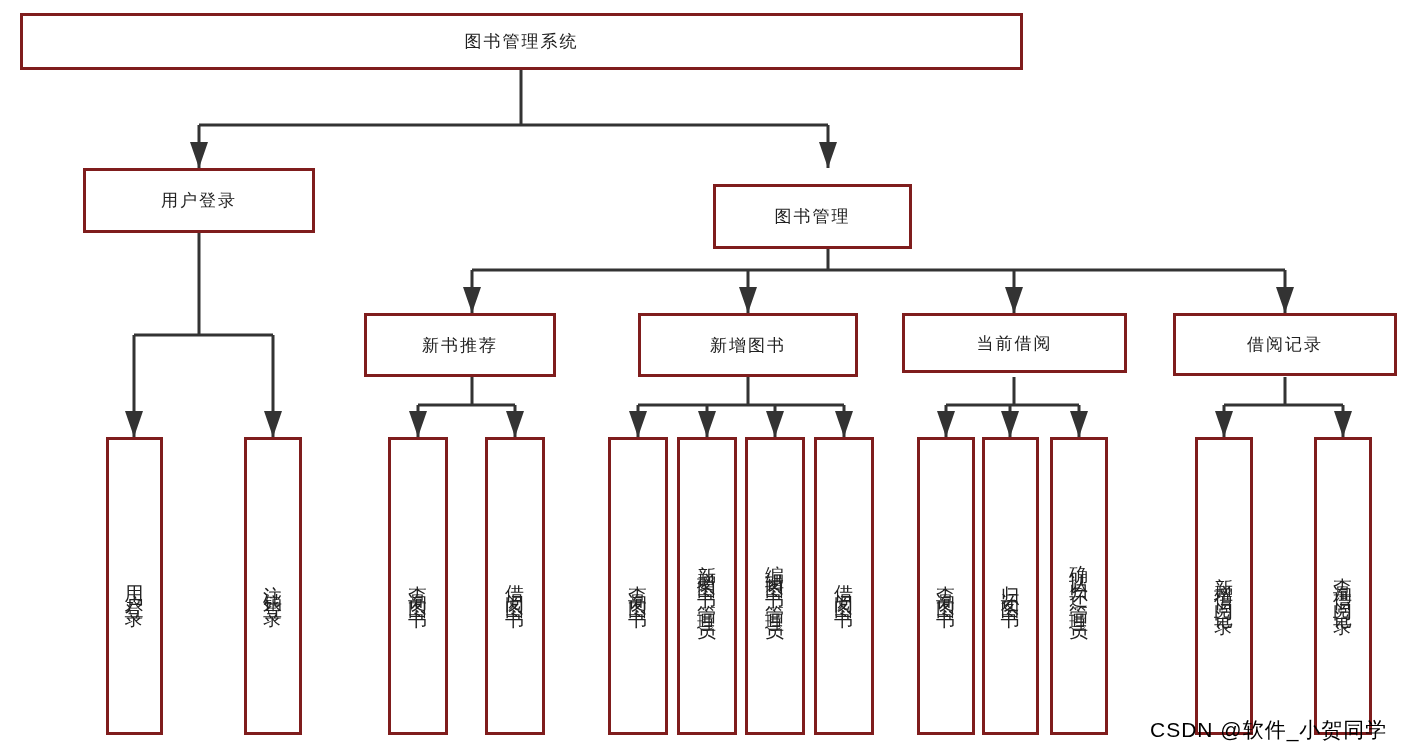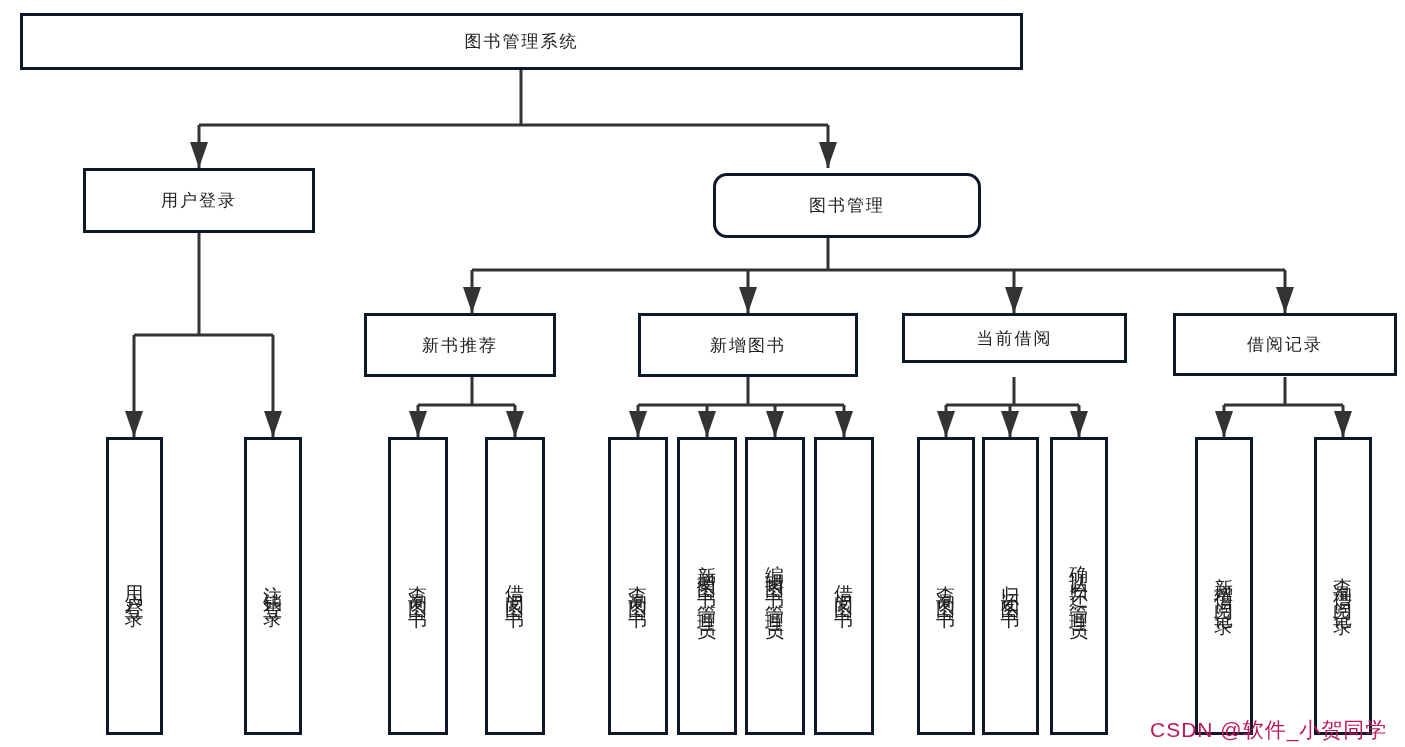--- a/index.html
+++ b/index.html
@@ -28,21 +28,21 @@
     stroke-width: 3;
     fill: none;
   }
   #connectors polygon {
     fill: #333333;
     stroke: none;
   }
   .node {
     position: absolute;
     box-sizing: border-box;
-    border: 3px solid #0f172a;
+    border: 3px solid #7f1d1d;
     background: #ffffff;
     display: flex;
     align-items: center;
     justify-content: center;
     color: #212121;
     z-index: 2;
   }
   .h-node {
     font-size: 17px;
     letter-spacing: 2px;
@@ -54,21 +54,21 @@
     font-size: 19px;
     letter-spacing: 8px;
     line-height: 1;
   }
   .watermark {
     position: absolute;
     left: 1150px;
     top: 716px;
     width: 255px;
     font-size: 21px;
-    color: #be185d;
+    color: #000000;
     letter-spacing: 1px;
     white-space: nowrap;
     z-index: 3;
   }
 </style>
 </head>
 <body>
 
 <div id="canvas">
 
@@ -115,31 +115,31 @@
     </g>
   </svg>
 
   <div class="node h-node" style="left:20px; top:13px; width:1003px; height:57px;">
     <span>图书管理系统</span>
   </div>
 
   <div class="node h-node" style="left:83px; top:168px; width:232px; height:65px;">
     <span>用户登录</span>
   </div>
-  <div class="node h-node" style="left:713px; top:173px; width:268px; height:65px;border-radius:14px;">
+  <div class="node h-node" style="left:713px; top:184px; width:199px; height:65px;">
     <span>图书管理</span>
   </div>
 
   <div class="node h-node" style="left:364px; top:313px; width:192px; height:64px;">
     <span>新书推荐</span>
   </div>
   <div class="node h-node" style="left:638px; top:313px; width:220px; height:64px;">
     <span>新增图书</span>
   </div>
-  <div class="node h-node" style="left:902px; top:313px; width:225px; height:50px;">
+  <div class="node h-node" style="left:902px; top:313px; width:225px; height:60px;">
     <span>当前借阅</span>
   </div>
   <div class="node h-node" style="left:1173px; top:313px; width:224px; height:63px;">
     <span>借阅记录</span>
   </div>
 
   <div class="node v-node" style="left:106px; top:437px; width:57px; height:298px;">
     <span class="v-label">用户登录</span>
   </div>
   <div class="node v-node" style="left:244px; top:437px; width:58px; height:298px;">

